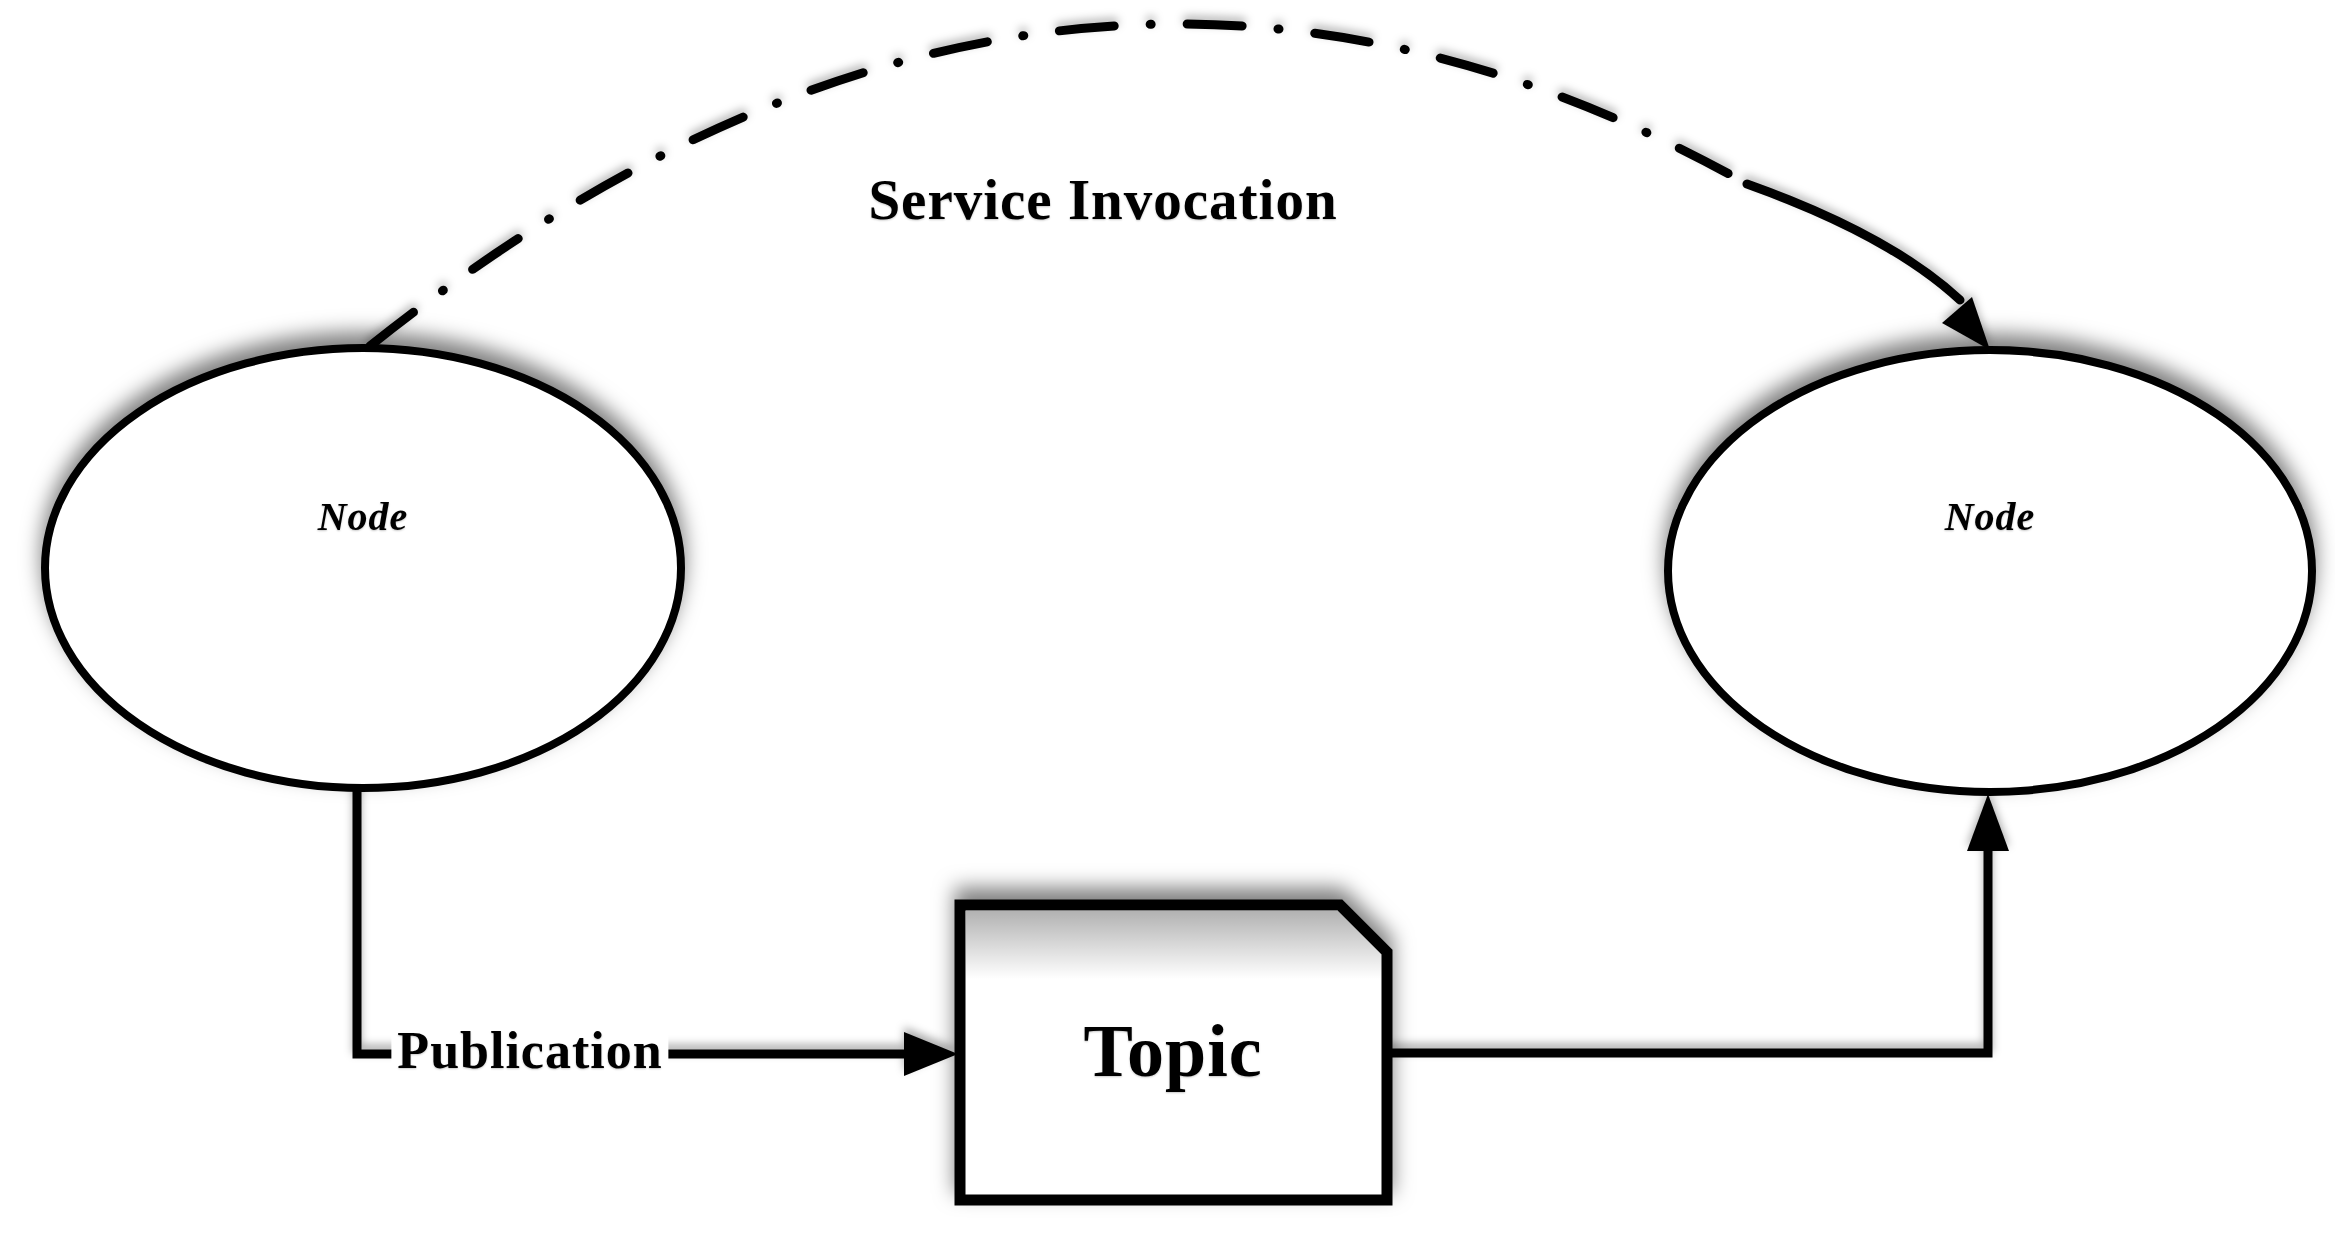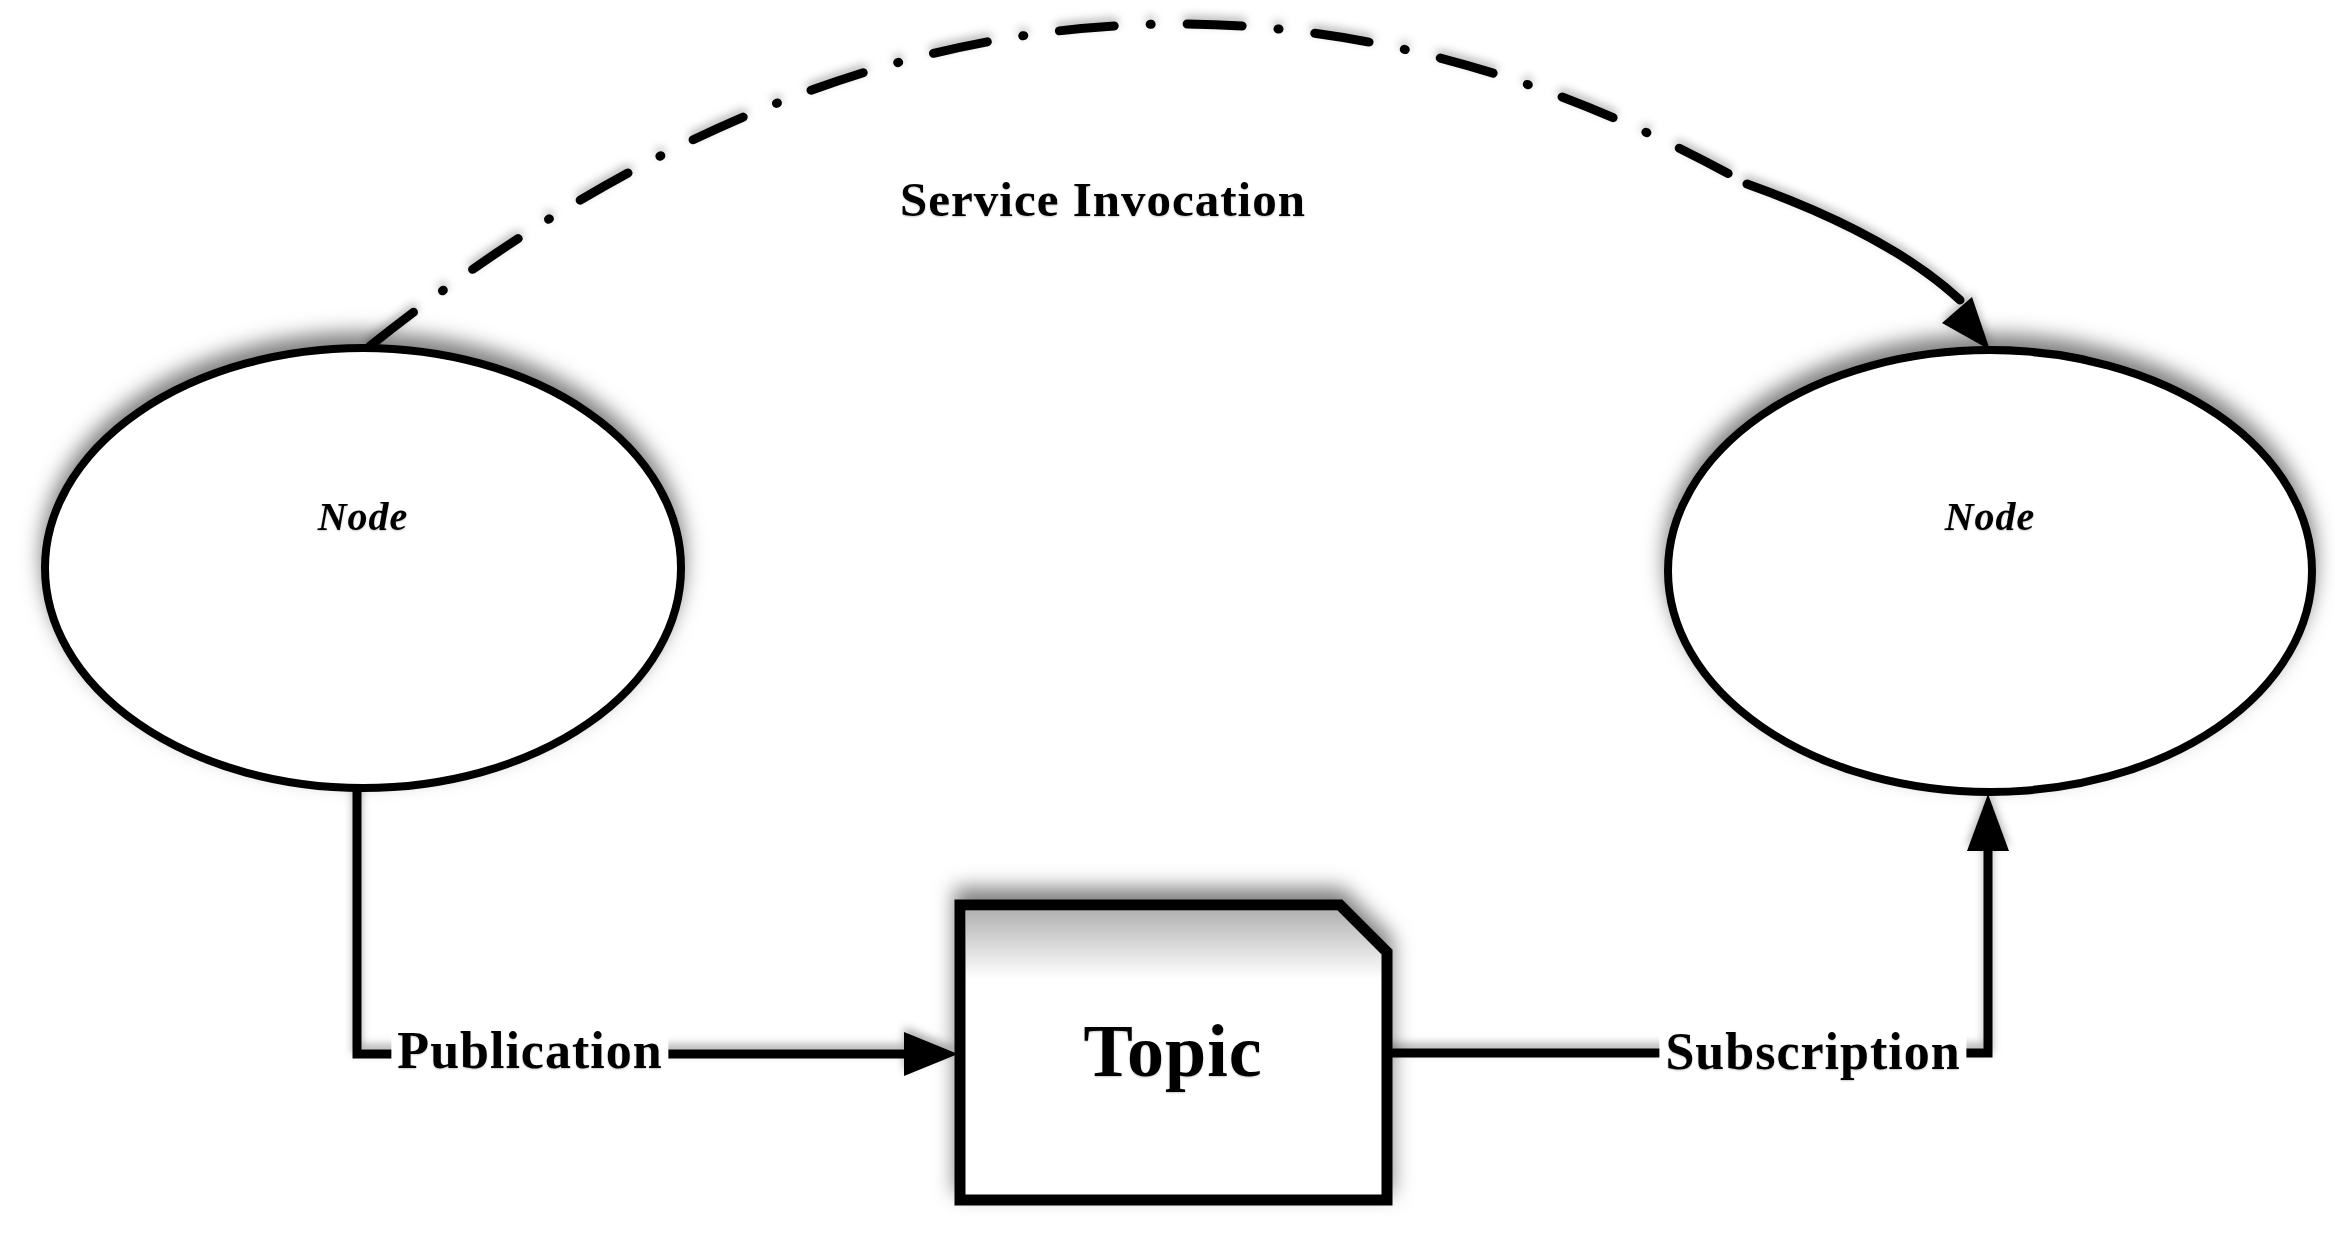--- a/index.html
+++ b/index.html
@@ -19,21 +19,21 @@
     transform:translate(-50%,-50%);
     font-weight:bold;
     color:#000;
     white-space:nowrap;
     text-shadow:0 1px 2px rgba(0,0,0,0.22);
     line-height:1;
   }
   .lbl-node{font-size:40px;letter-spacing:1px;font-style:italic;}
   .lbl-topic{font-size:74px;letter-spacing:1px;}
   .lbl-edge{font-size:52px;background:#ffffff;padding:2px 6px;letter-spacing:1px;}
-  .lbl-service{font-size:49px;letter-spacing:1px;background:transparent;text-align:center;}
+  .lbl-service{font-size:57px;letter-spacing:1px;background:transparent;text-align:center;}
 </style>
 </head>
 <body>
 
 <div class="stage">
 
   <svg width="2335" height="1235" viewBox="0 0 2335 1235">
     <defs>
       <linearGradient id="innerTopShade" x1="0" y1="0" x2="0" y2="1">
         <stop offset="0" stop-color="rgba(0,0,0,0.30)"></stop>
@@ -69,15 +69,14 @@
   <div class="lbl lbl-service" style="left:1103px;top:199px;">Service Invocation</div>
 
   <div class="lbl lbl-node" style="left:363px;top:517px;">Node</div>
 
   <div class="lbl lbl-node" style="left:1990px;top:517px;">Node</div>
 
   <div class="lbl lbl-topic" style="left:1173px;top:1051px;">Topic</div>
 
   <div class="lbl lbl-edge" style="left:530px;top:1051px;">Publication</div>
 
-  <div class="lbl lbl-edge" style="left:1813px;top:1052px;">Subscription</div>
 
 </div>
 
 </body></html>

